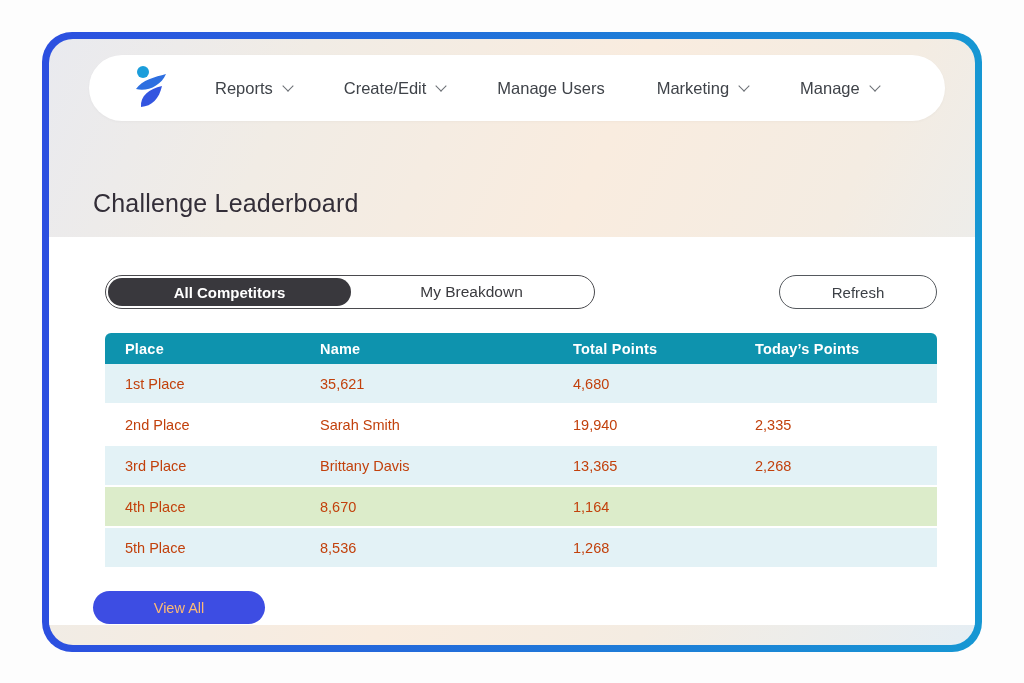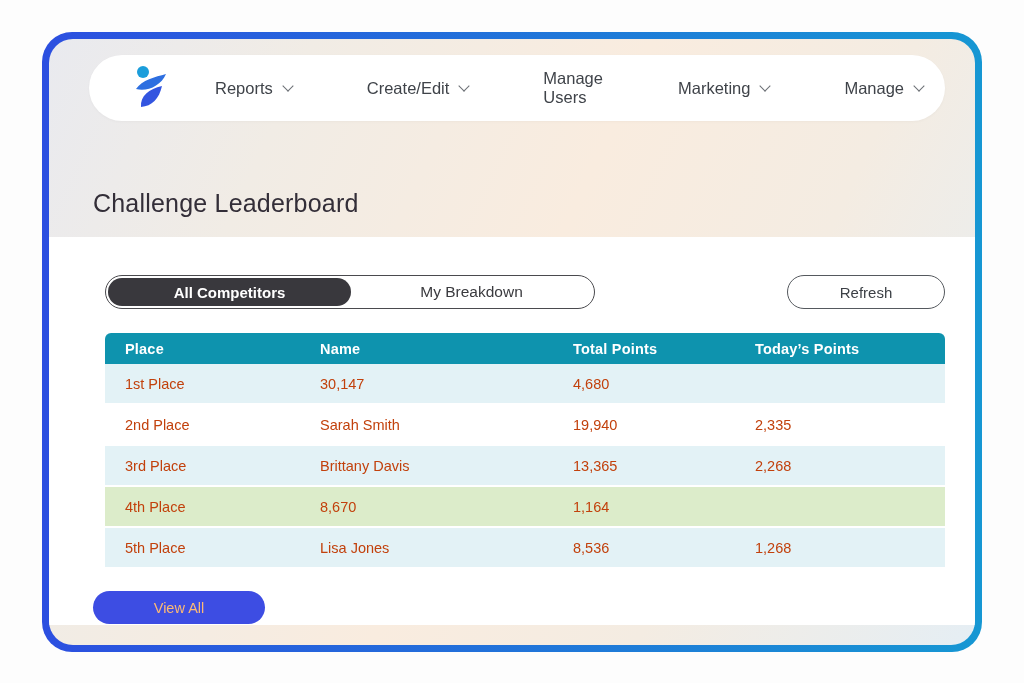--- a/index.html
+++ b/index.html
@@ -17,33 +17,33 @@
   }
 
   
   .navbar {
     position:absolute; left:40px; top:16px; right:30px; height:66px;
     background:#fff; border-radius:33px;
     display:flex; align-items:center; padding:0 40px;
     box-shadow:0 1px 3px rgba(0,0,0,0.03);
   }
   .logo { width:40px; height:46px; margin-right:46px; flex:0 0 auto; }
-  .nav-items { display:flex; align-items:center; gap:75px; }
+  .nav-items { display:flex; align-items:center; gap:52px; }
   .nav-item { display:flex; align-items:center; font-size:16.5px; color:#3f4349; cursor:pointer; }
   .chev {
     width:8px; height:8px; border-right:1.7px solid #6b6f75; border-bottom:1.7px solid #6b6f75;
     transform:rotate(45deg); display:inline-block; margin-left:11px; margin-top:-5px;
   }
 
   
   .page-title { position:absolute; left:44px; top:150px; font-size:25px; color:#332e38; letter-spacing:0.2px; }
   .page-subtitle { position:absolute; left:45px; top:196px; font-size:14.5px; color:#3c3744; }
 
   
-  .content { position:absolute; left:0; right:0; top:198px; height:388px; background:#fff; padding:38px 30px 0 56px; }
+  .content { position:absolute; left:0; right:0; top:198px; height:388px; background:#fff; padding:38px 38px 0 56px; }
 
   .controls-row { display:flex; align-items:center; justify-content:space-between; }
   .toggle-group {
     width:490px; height:34px; border:1.5px solid #4a4a4e; border-radius:17px; background:#fff;
     display:flex; align-items:stretch; padding:2px; overflow:hidden;
   }
   .toggle-active {
     flex:0 0 243px; background:var(--active-tab-bg,#39383d); border-radius:14px;
     color:#fff; font-weight:700; font-size:15px;
     display:flex; align-items:center; justify-content:center; cursor:pointer;
@@ -129,21 +129,21 @@
       <div class="table">
         <div class="t-row t-head">
           <div>Place</div>
           <div>Name</div>
           <div>Total Points</div>
           <div>Today’s Points</div>
         </div>
         <div class="t-body">
           <div class="t-row row-alt">
             <div>1st Place</div>
-            <div>30,147</div>
+            <div>35,621</div>
             <div>4,680</div>
           </div>
           <div class="t-row row-plain">
             <div>2nd Place</div>
             <div>Sarah Smith</div>
             <div>19,940</div>
             <div>2,335</div>
           </div>
           <div class="t-row row-alt">
             <div>3rd Place</div>
@@ -151,21 +151,20 @@
             <div>13,365</div>
             <div>2,268</div>
           </div>
           <div class="t-row row-highlight">
             <div>4th Place</div>
             <div>8,670</div>
             <div>1,164</div>
           </div>
           <div class="t-row row-alt">
             <div>5th Place</div>
-            <div>Lisa Jones</div>
             <div>8,536</div>
             <div>1,268</div>
           </div>
         </div>
       </div>
 
       <button class="view-all-btn">View All</button>
     </div>
 
   </div>

